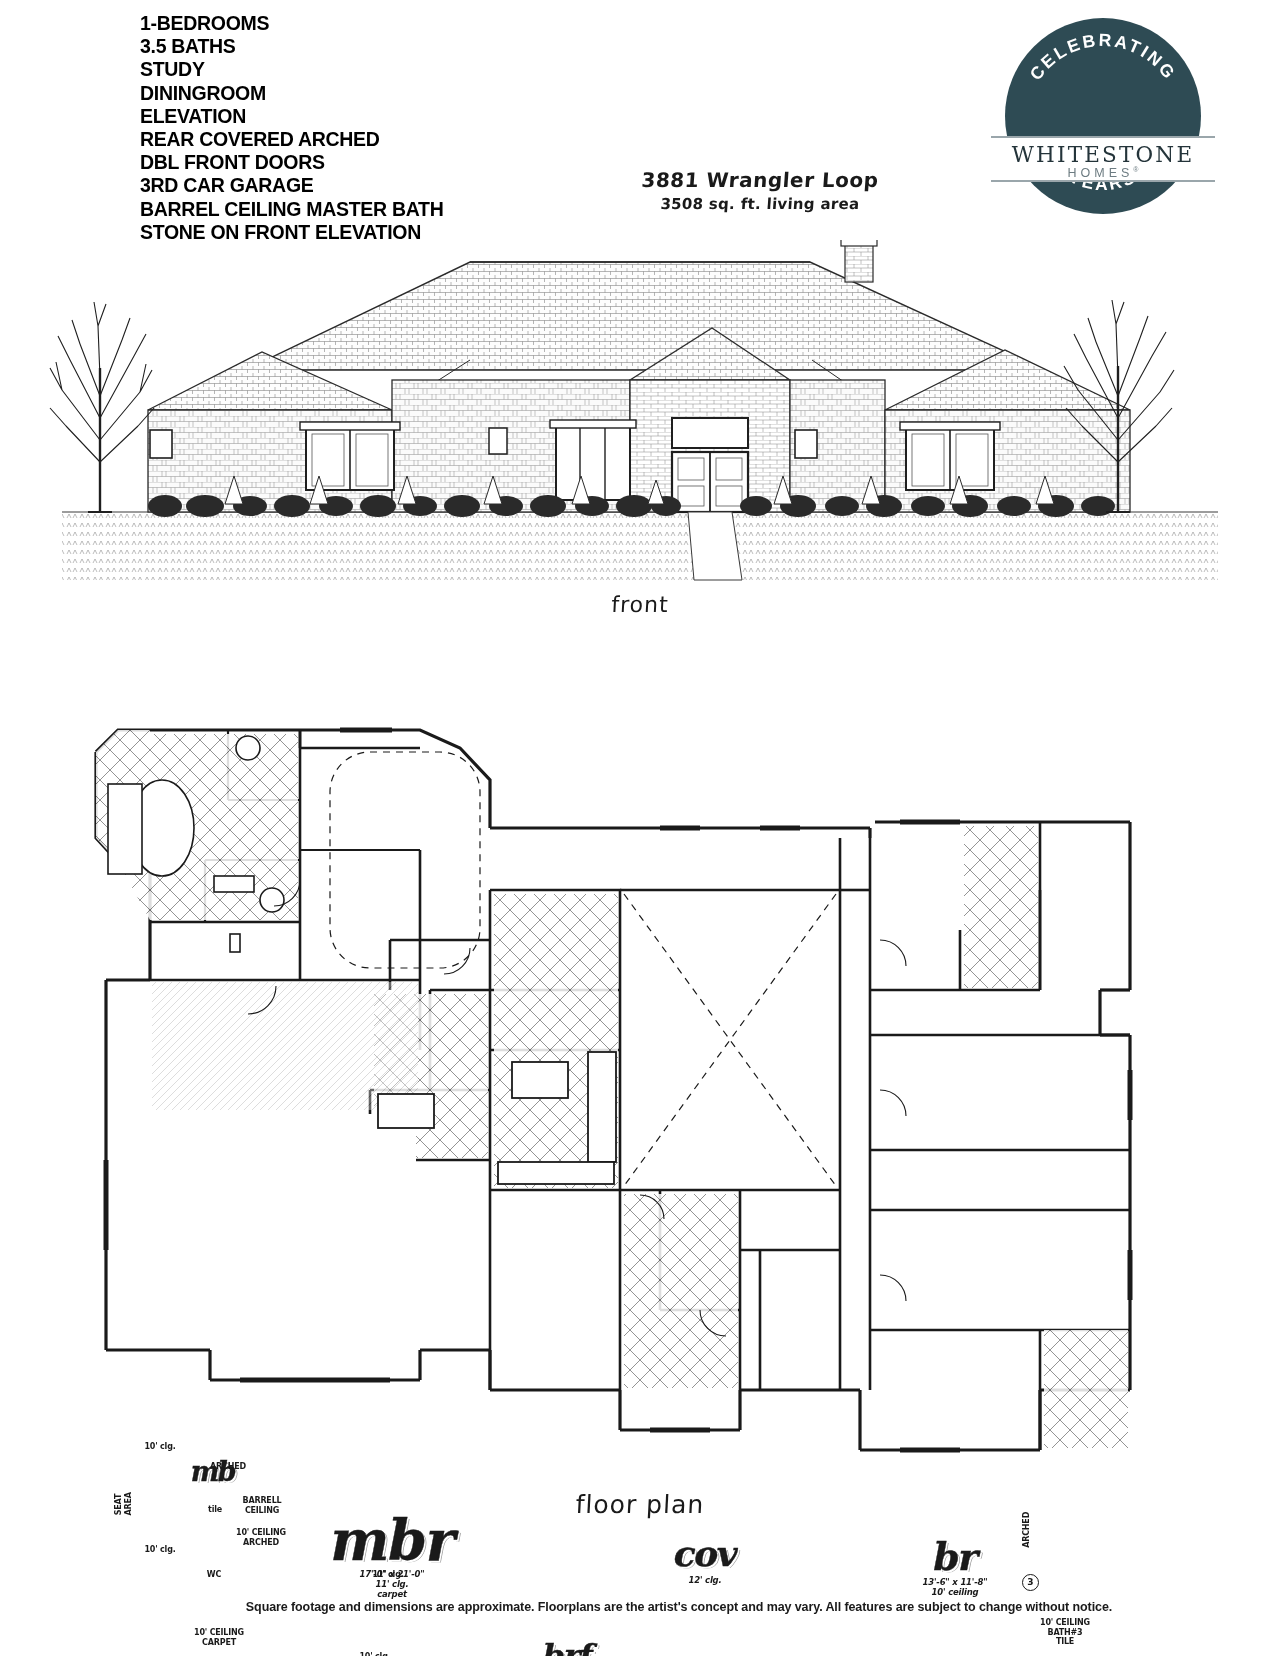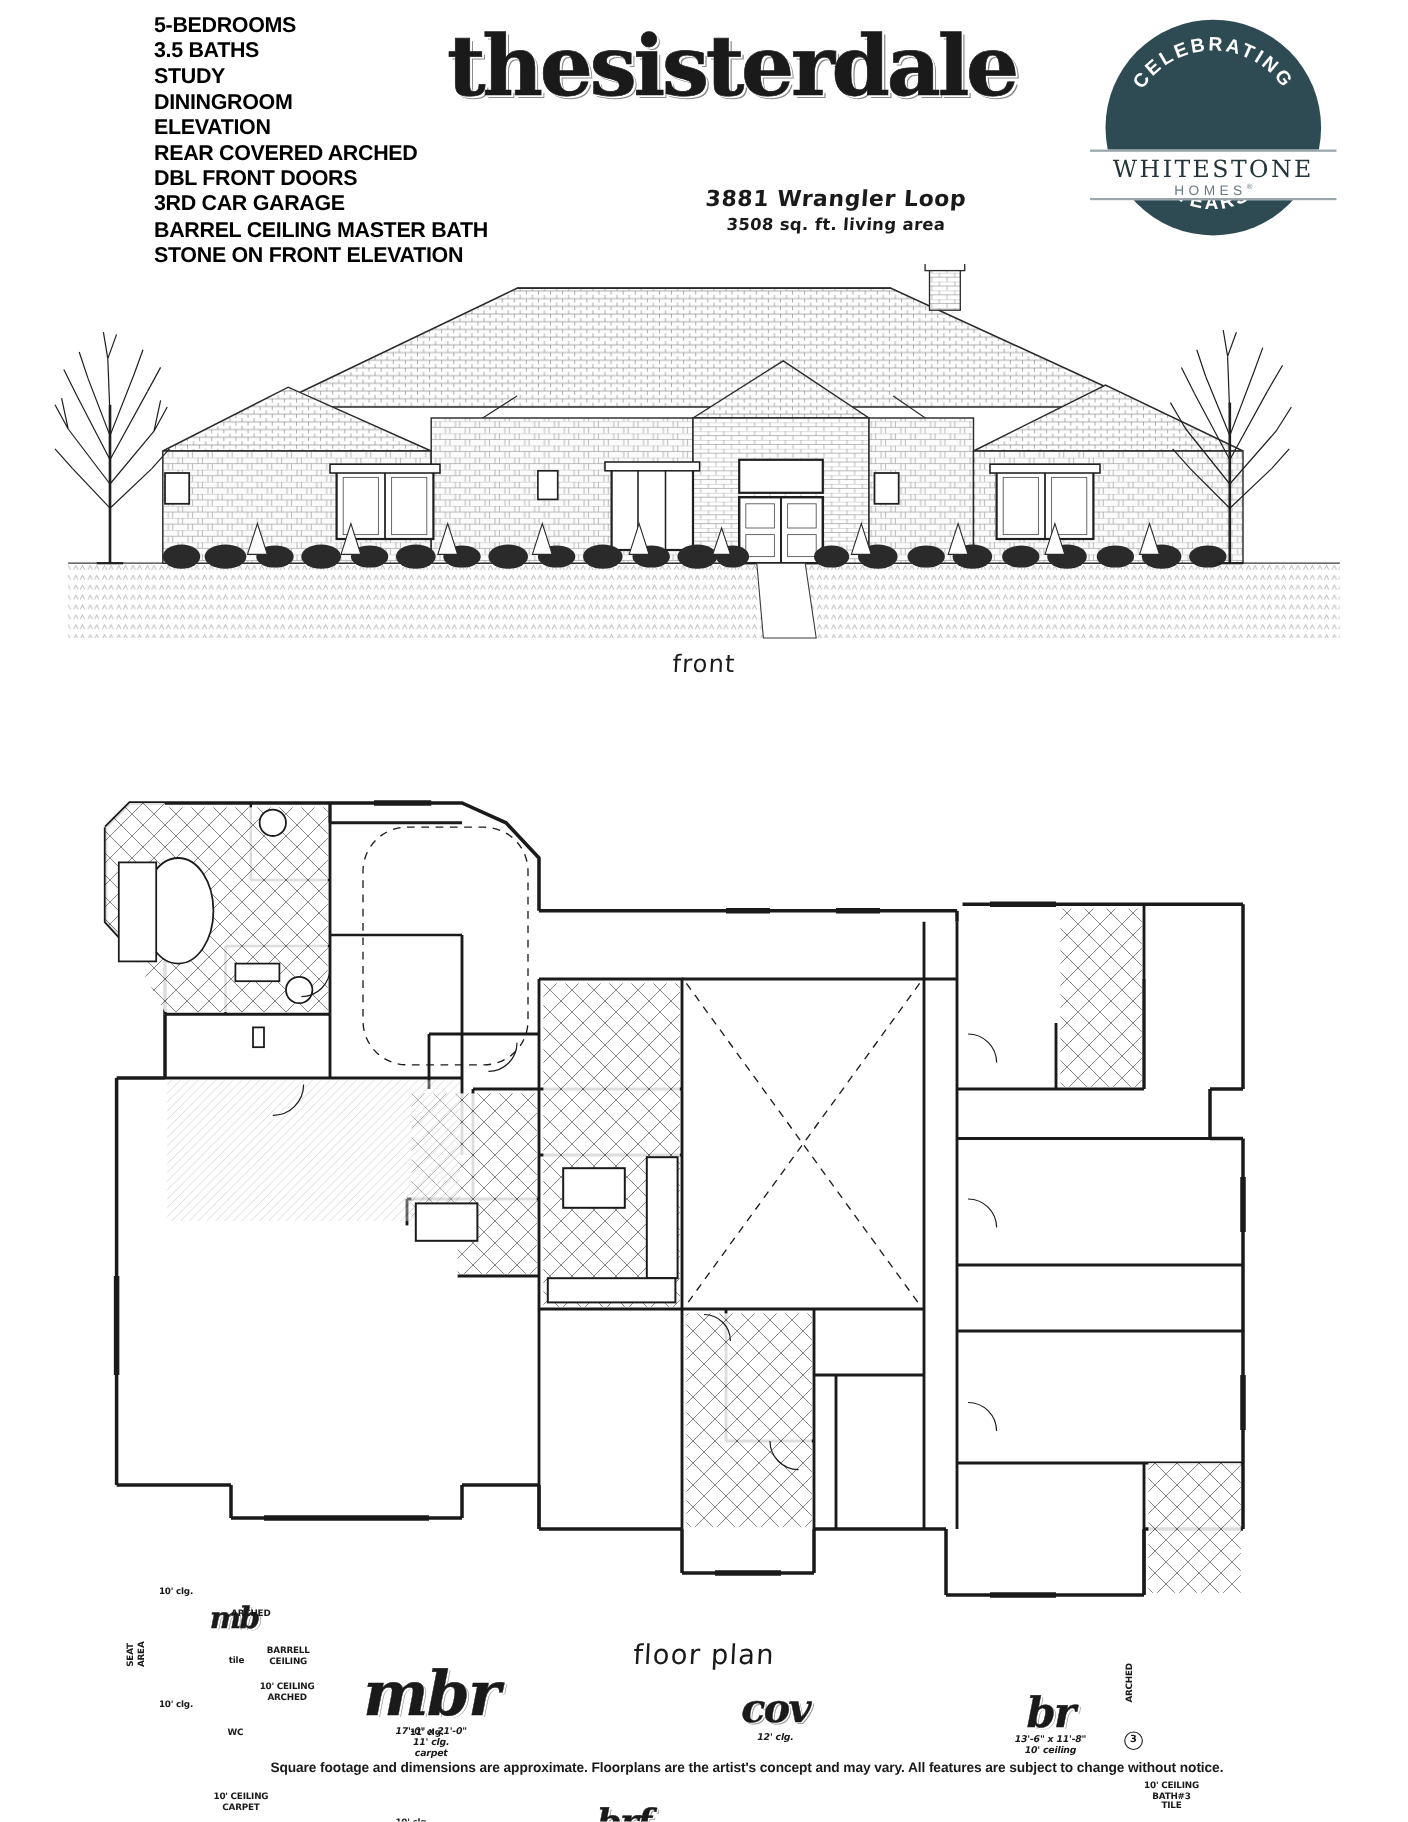--- a/index.html
+++ b/index.html
@@ -260,33 +260,32 @@
     color: #1a1a1a;
     padding-left: 39px;
   }
 </style>
 </head>
 <body>
 
 <div id="header">
 
   <div id="feature-list">
-    <div class="feat">5-BEDROOMS</div>
+    <div class="feat">1-BEDROOMS</div>
     <div class="feat">3.5 BATHS</div>
     <div class="feat">STUDY</div>
     <div class="feat">DININGROOM</div>
     <div class="feat">ELEVATION</div>
     <div class="feat">REAR COVERED ARCHED</div>
     <div class="feat">DBL FRONT DOORS</div>
     <div class="feat">3RD CAR GARAGE</div>
     <div class="feat">BARREL CEILING MASTER BATH</div>
     <div class="feat">STONE ON FRONT ELEVATION</div>
   </div>
 
-  <div id="plan-title">thesisterdale</div>
 
   <div id="address-block">
     <div id="address-line">3881 Wrangler Loop</div>
     <div id="sqft-line">3508 sq. ft. living area</div>
   </div>
 
   <div id="logo-badge">
     <div id="logo-circle"></div>
     <svg class="arc-text" viewBox="0 0 196 196">
       <defs>

